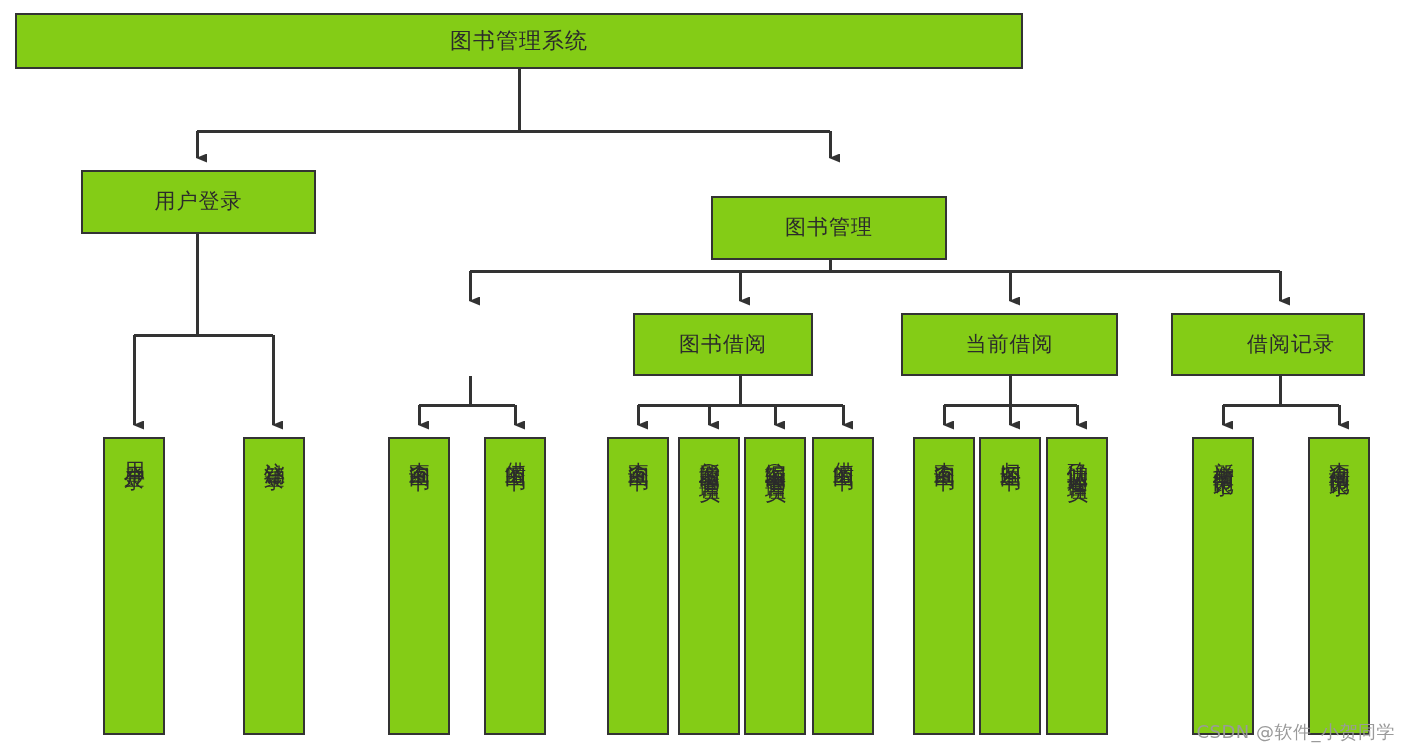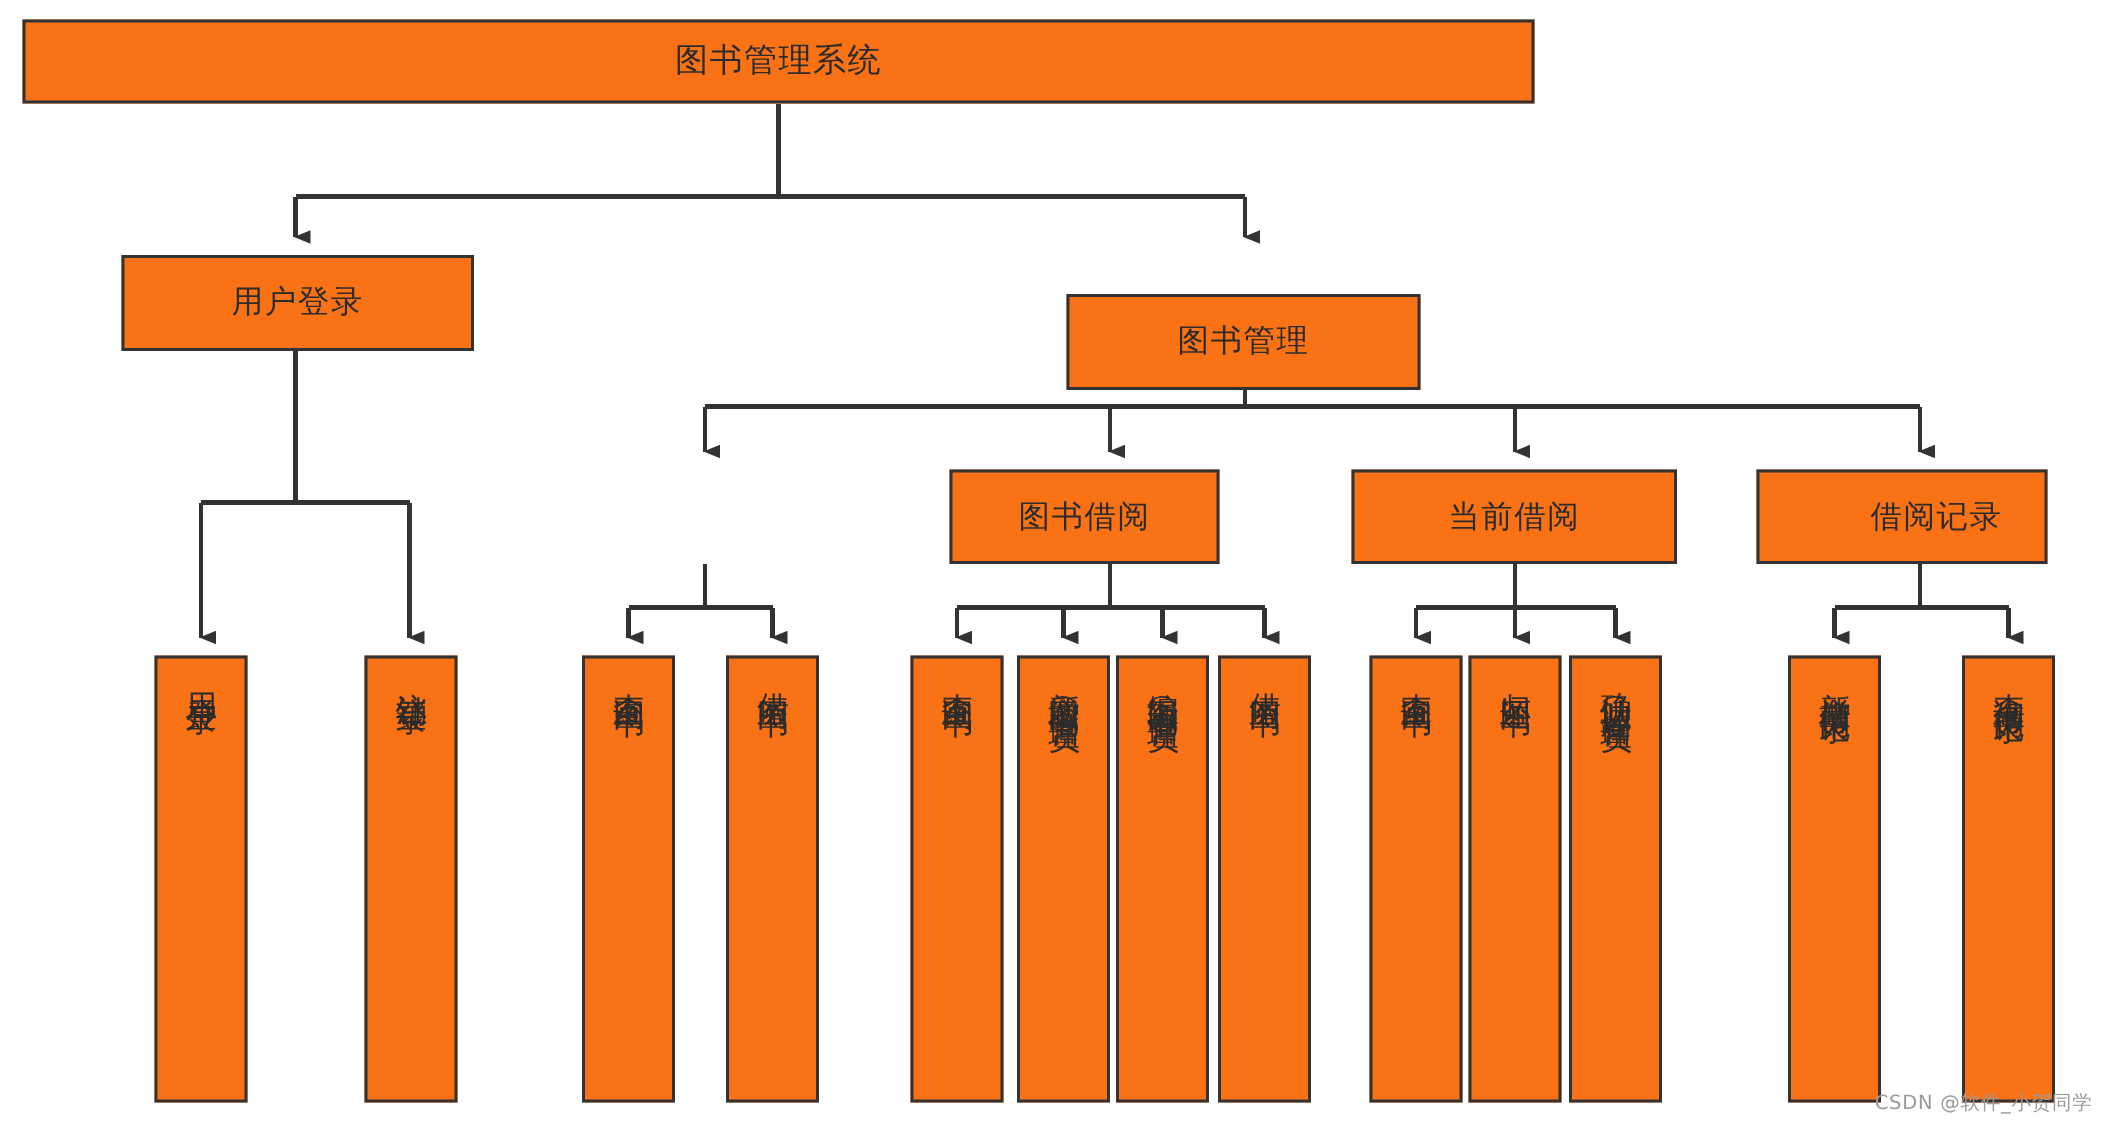--- a/index.html
+++ b/index.html
@@ -22,21 +22,21 @@
   svg#connector-layer {
     position: absolute;
     left: 0;
     top: 0;
     width: 1405px;
     height: 747px;
   }
   .node {
     position: absolute;
     box-sizing: border-box;
-    background: #f97316;
+    background: #84cc16;
     border: 2px solid #333333;
     display: flex;
     align-items: center;
     justify-content: center;
     z-index: 2;
   }
   .node-label {
     color: #2b2b2b;
     font-size: 21px;
     line-height: 1.12;
@@ -55,21 +55,21 @@
     font-size: 21px;
     line-height: 1.18;
     letter-spacing: 3px;
     white-space: normal;
     max-height: 282px;
   }
   #watermark {
     position: absolute;
     right: 10px;
     bottom: 3px;
-    font-size: 13px;
+    font-size: 18px;
     color: #9a9a9a;
     letter-spacing: 0.5px;
     z-index: 5;
     white-space: nowrap;
   }
 </style>
 </head>
 <body>
 
 <div id="diagram-canvas">

